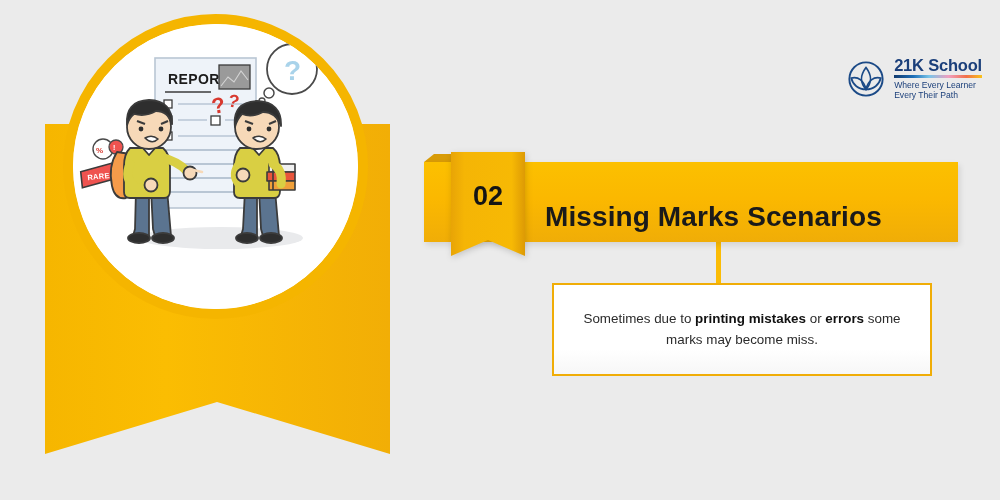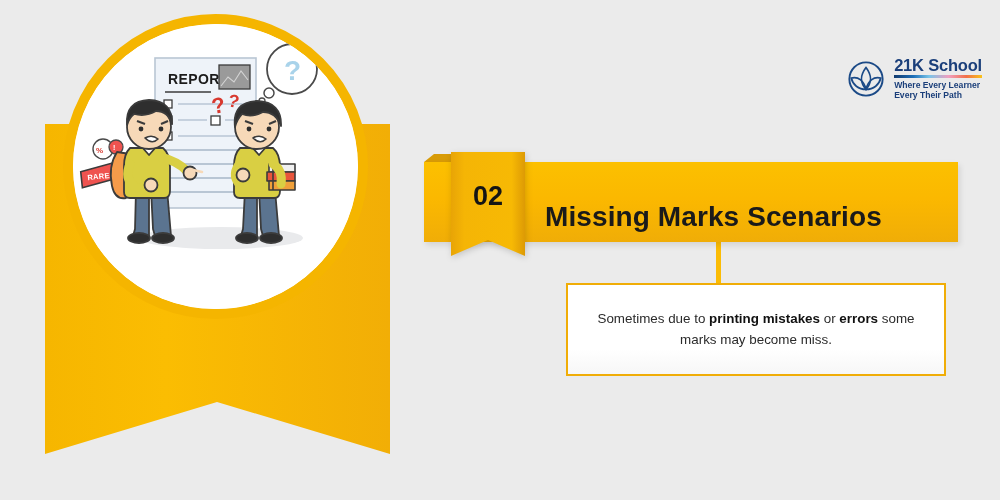--- a/index.html
+++ b/index.html
@@ -65,21 +65,21 @@
   .logo-rule {
     height: 2.6px;
     width: 100%;
     margin: 1.5px 0 2px;
     background: linear-gradient(90deg,
       #123a6e 0%, #1d6fb8 22%, #79c4e8 40%,
       #f0a0c0 62%, #f2704a 82%, #f9c31a 100%);
   }
   .logo-tag {
     font-size: 8.6px;
-    font-weight: bold;
+    font-weight: normal;
     color: #1b3f7a;
     line-height: 1.22;
     white-space: nowrap;
   }
 
   
   .banner {
     position: absolute;
     left: 424px; top: 162px;
     width: 534px; height: 80px;
@@ -132,21 +132,21 @@
     position: absolute;
     left: 716px; top: 238px;
     width: 5px; height: 48px;
     background: #fbbc05;
     z-index: 2;
   }
 
   
   .desc-box {
     position: absolute;
-    left: 566px; top: 283px;
+    left: 552px; top: 283px;
     width: 380px; height: 93px;
     background: linear-gradient(180deg,#ffffff 0%,#ffffff 72%,#f7f7f7 100%);
     border: 2px solid #f0ad07;
     z-index: 3;
     display: flex;
     align-items: center;
     justify-content: center;
     padding: 8px 26px;
   }
   .desc-text {

